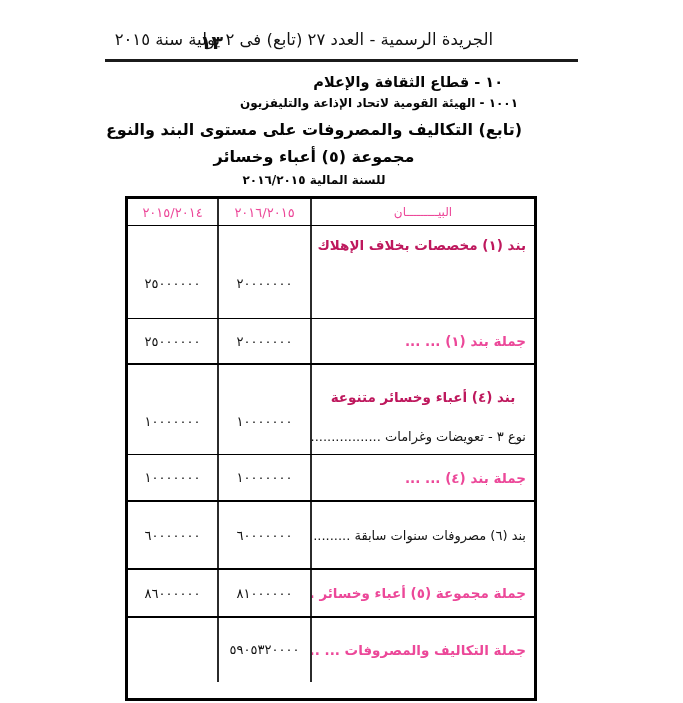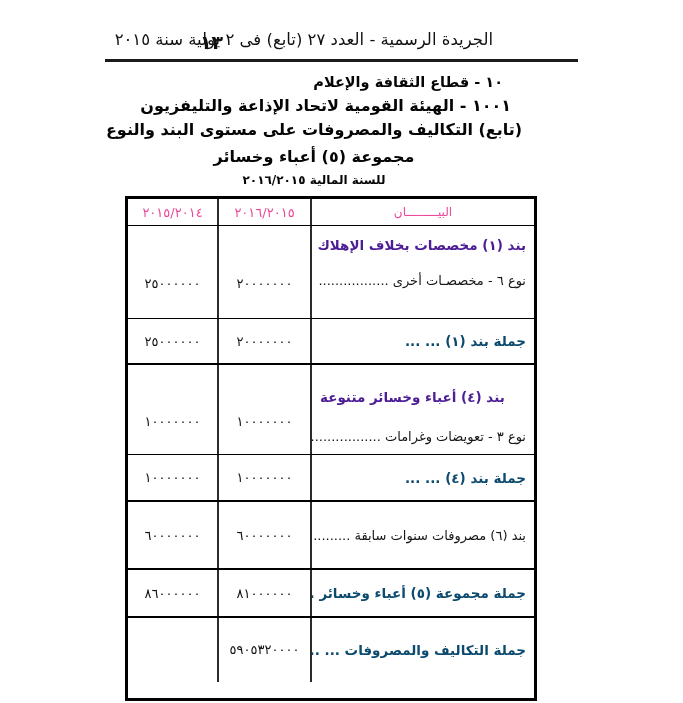--- a/index.html
+++ b/index.html
@@ -13,21 +13,21 @@
   }
   .page-num{
     position:absolute;top:31px;left:200px;font-size:19px;font-weight:700;color:#111;
   }
   .head-rule{
     position:absolute;top:59px;left:105px;width:473px;height:2.5px;background:#1b1b1b;
   }
   
   .t{position:absolute;white-space:nowrap;font-weight:700;color:#050505;}
   .t-sector{top:74px;right:180px;font-size:14.5px;}
-  .t-authority{top:96px;right:172px;font-size:16px;}
+  .t-authority{top:96px;right:165px;font-size:12px;}
   .t-center{left:60px;width:508px;text-align:center;}
   .t-statement{top:120px;font-size:16px;}
   .t-group{top:147px;font-size:16px;}
   .t-fiscal{top:173px;font-size:12px;}
   
   .budget-table{
     position:absolute;top:196px;left:125px;width:412px;height:505px;
     border:3px solid #000;box-sizing:border-box;direction:rtl;background:#fff;
   }
   .trow{display:grid;grid-template-columns:224px 93px 89px;box-sizing:border-box;}
@@ -43,28 +43,28 @@
   .r7 {height:63.5px;}
   .hcell{display:flex;align-items:center;justify-content:center;font-size:13px;color:#ec4899;}
   .hcell.desc{font-size:12px;}
   .num{
     display:flex;align-items:center;justify-content:center;
     font-size:13px;letter-spacing:1px;color:#111;white-space:nowrap;
   }
   .num.low1{align-items:flex-end;padding-bottom:27px;}
   .num.low3{align-items:flex-end;padding-bottom:25px;}
   .bayan{padding:0 8px;overflow:hidden;}
-  .group-title{text-align:left;font-weight:700;font-size:13.5px;white-space:nowrap;color:#4c1d95;}
+  .group-title{text-align:center;font-weight:700;font-size:13.5px;white-space:nowrap;color:#be185d;}
   .bayan.g1{padding-top:11px;}
   .bayan.g1 .type-line{margin-top:20px;}
   .bayan.g3{padding-top:24px;}
   .bayan.g3 .type-line{margin-top:24px;}
   .type-line{font-size:13px;text-align:right;white-space:nowrap;color:#161616;}
   .total-cell{display:flex;align-items:center;height:100%;}
-  .total-line{font-weight:700;font-size:13.5px;white-space:nowrap;color:#0c4a6e;}
+  .total-line{font-weight:700;font-size:13.5px;white-space:nowrap;color:#ec4899;}
   .item-cell{display:flex;align-items:center;height:100%;}
   .item-line{font-size:13px;white-space:nowrap;color:#161616;}
 </style>
 </head>
 <body>
 
 <div class="page">
 
   <div class="gazette-line">الجريدة الرسمية - العدد ٢٧ (تابع) فى ٢ يولية سنة ٢٠١٥</div>
   <div class="page-num">١٣</div>
@@ -80,21 +80,20 @@
 
     <div class="trow rh">
       <div class="hcell desc c-div">البيـــــــــان</div>
       <div class="hcell c-div">٢٠١٦/٢٠١٥</div>
       <div class="hcell">٢٠١٥/٢٠١٤</div>
     </div>
 
     <div class="trow r1">
       <div class="bayan g1 c-div">
         <div class="group-title">بند (١) مخصصات بخلاف الإهلاك</div>
-        <div class="type-line">نوع ٦ - مخصصـات أخرى .................</div>
       </div>
       <div class="num low1 c-div">٢٠٠٠٠٠٠٠</div>
       <div class="num low1">٢٥٠٠٠٠٠٠</div>
     </div>
 
     <div class="trow r2">
       <div class="bayan total-cell c-div">
         <div class="total-line">جملة بند (١) ... ...</div>
       </div>
       <div class="num c-div">٢٠٠٠٠٠٠٠</div>

